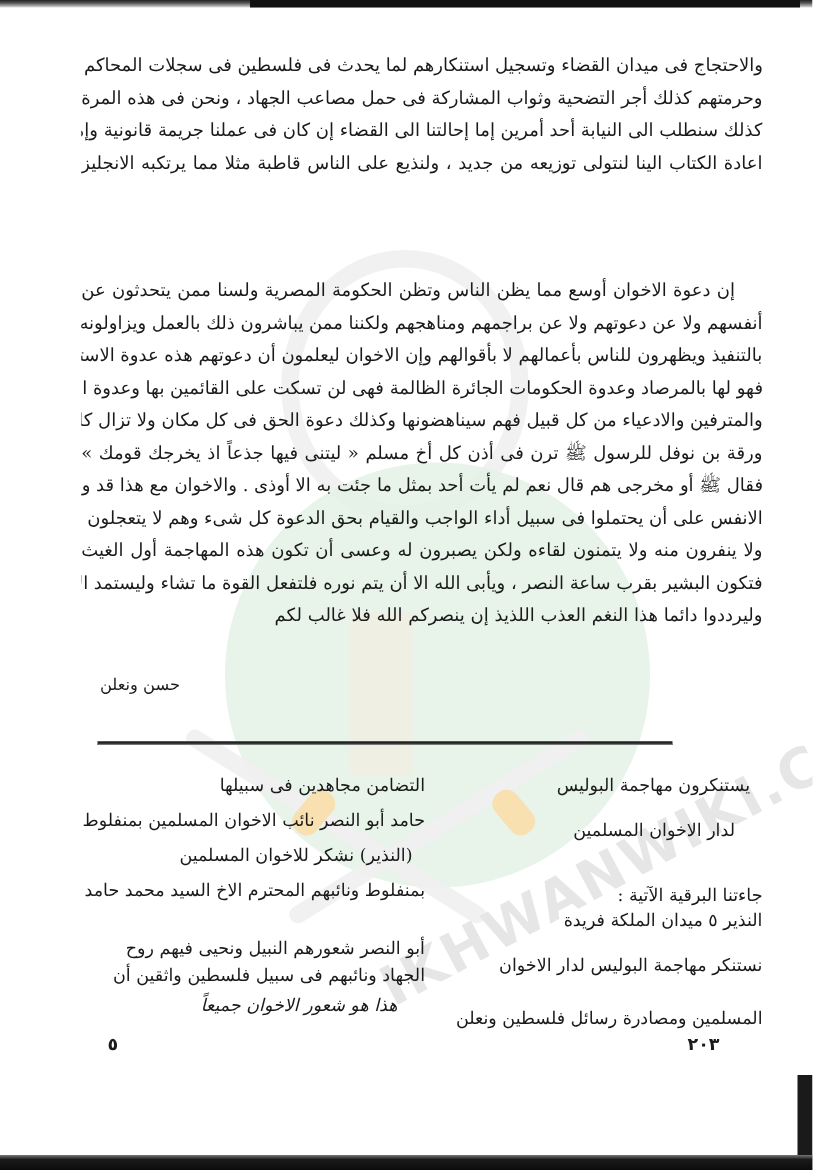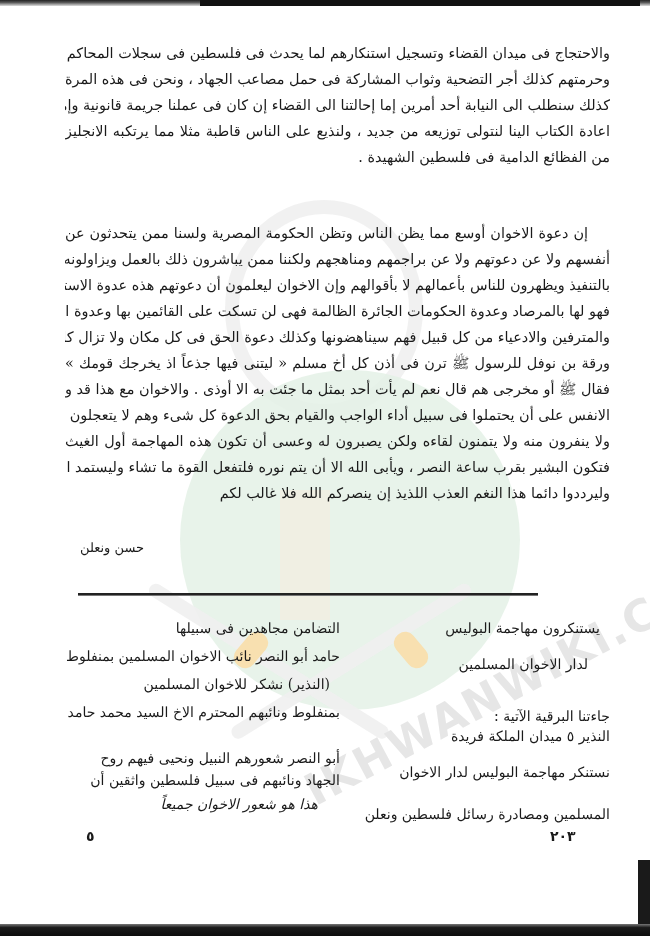--- a/index.html
+++ b/index.html
@@ -111,21 +111,20 @@
   <div class="wm-hilt2"></div>
   <div class="wm-text">IKHWANWIKI.COM</div>
 </div>
 
 <div class="page">
   <div class="para para1">
     <span class="line">والاحتجاج فى ميدان القضاء وتسجيل استنكارهم لما يحدث فى فلسطين فى سجلات المحاكم ،</span>
     <span class="line">وحرمتهم كذلك أجر التضحية وثواب المشاركة فى حمل مصاعب الجهاد ، ونحن فى هذه المرة</span>
     <span class="line">كذلك سنطلب الى النيابة أحد أمرين إما إحالتنا الى القضاء إن كان فى عملنا جريمة قانونية وإما</span>
     <span class="line">اعادة الكتاب الينا لنتولى توزيعه من جديد ، ولنذيع على الناس قاطبة مثلا مما يرتكبه الانجليز</span>
-    <span class="line last">من الفظائع الدامية فى فلسطين الشهيدة .</span>
   </div>
   <div class="para para2">
     <span class="line first">إن دعوة الاخوان أوسع مما يظن الناس وتظن الحكومة المصرية ولسنا ممن يتحدثون عن</span>
     <span class="line">أنفسهم ولا عن دعوتهم ولا عن براجمهم ومناهجهم ولكننا ممن يباشرون ذلك بالعمل ويزاولونه</span>
     <span class="line">بالتنفيذ ويظهرون للناس بأعمالهم لا بأقوالهم وإن الاخوان ليعلمون أن دعوتهم هذه عدوة الاستعمار</span>
     <span class="line">فهو لها بالمرصاد وعدوة الحكومات الجائرة الظالمة فهى لن تسكت على القائمين بها وعدوة المستهترين</span>
     <span class="line">والمترفين والادعياء من كل قبيل فهم سيناهضونها وكذلك دعوة الحق فى كل مكان ولا تزال كلمة</span>
     <span class="line">ورقة بن نوفل للرسول ﷺ ترن فى أذن كل أخ مسلم « ليتنى فيها جذعاً اذ يخرجك قومك »</span>
     <span class="line">فقال ﷺ أو مخرجى هم قال نعم لم يأت أحد بمثل ما جئت به الا أوذى . والاخوان مع هذا قد وطنوا</span>
     <span class="line">الانفس على أن يحتملوا فى سبيل أداء الواجب والقيام بحق الدعوة كل شىء وهم لا يتعجلون ذلك</span>

